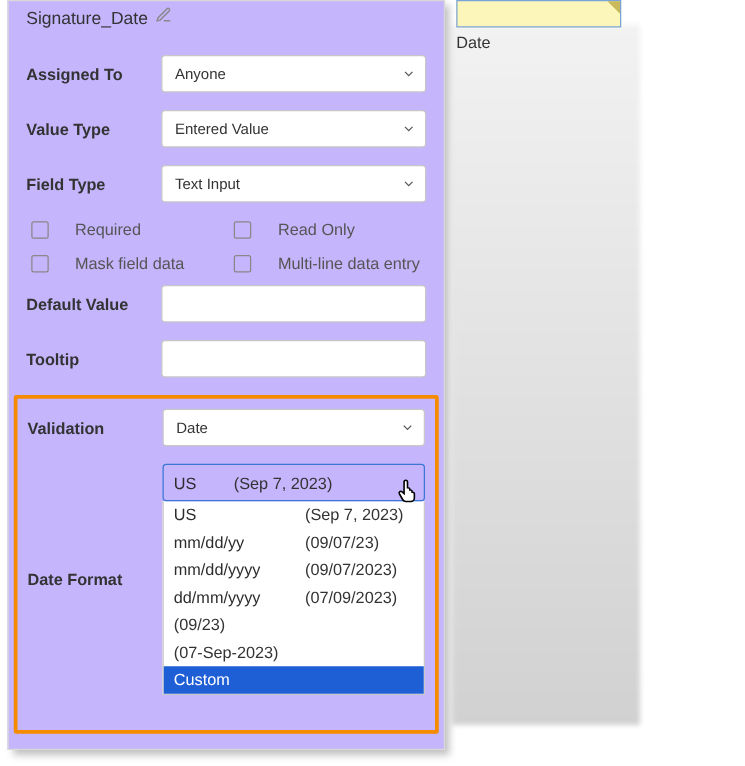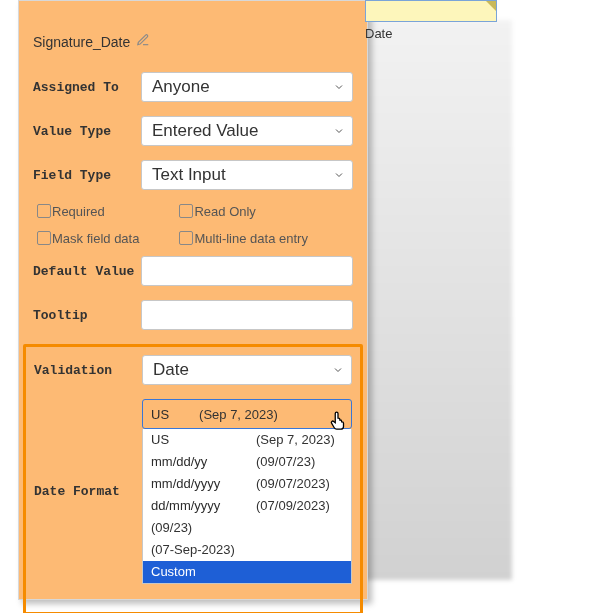--- a/index.html
+++ b/index.html
@@ -8,62 +8,61 @@
     font-size: 13px;
     color: #2c2c2c;
     background: #fff;
     width: 596px;
     height: 613px;
     position: relative;
     overflow: hidden;
   }
   .panel {
     position: absolute;
-    left: 18px;
+    left: 6px;
     top: 0;
     width: 350px;
     height: 600px;
     border: 1px solid #d8d8d8;
-    background: #fdba74;
+    background: #c4b5fd;
     box-shadow: 4px 4px 6px rgba(0,0,0,0.25);
-    padding: 28px 14px 10px 14px;
+    padding: 0 14px 10px 14px;
   }
   .field-name {
     display: flex;
     align-items: center;
     gap: 6px;
     margin-bottom: 22px;
     margin-top: 4px;
   }
   .field-name-text { font-size: 14px; color: #333; }
   .pencil-icon { color: #8a8a8a; font-size: 14px; cursor: pointer; }
   .row {
     display: flex;
     align-items: center;
     margin-bottom: 14px;
   }
   .row-label {
     width: 108px;
     font-size: 13px;
     font-weight: 700;
     color: #333;
-    font-family: Liberation Mono, monospace;
   }
   .select-wrap {
     position: relative;
     flex: 1;
   }
   .select {
     width: 100%;
     height: 30px;
     border: 1px solid #c7c7c7;
     border-radius: 3px;
     background: #fff;
     padding: 0 28px 0 10px;
-    font-size: 17px;
+    font-size: 12px;
     color: #333;
     display: flex;
     align-items: center;
     cursor: pointer;
   }
   .chev {
     position: absolute;
     right: 8px;
     top: 50%;
     transform: translateY(-50%);
@@ -72,22 +71,22 @@
   }
   .chev svg { display:block; }
   .checks {
     display: flex;
     gap: 40px;
     margin: 4px 0 10px 4px;
   }
   .check-col { display: flex; flex-direction: column; gap: 12px; }
   .check {
     display: flex;
-    align-items: flex-start;
-    gap: 1px;
+    align-items: flex-end;
+    gap: 21px;
     color: #555;
     cursor: pointer;
   }
   .cbox {
     width: 14px; height: 14px;
     border: 1px solid #888;
     border-radius: 2px;
     display: inline-block;
   }
   .text-input {

